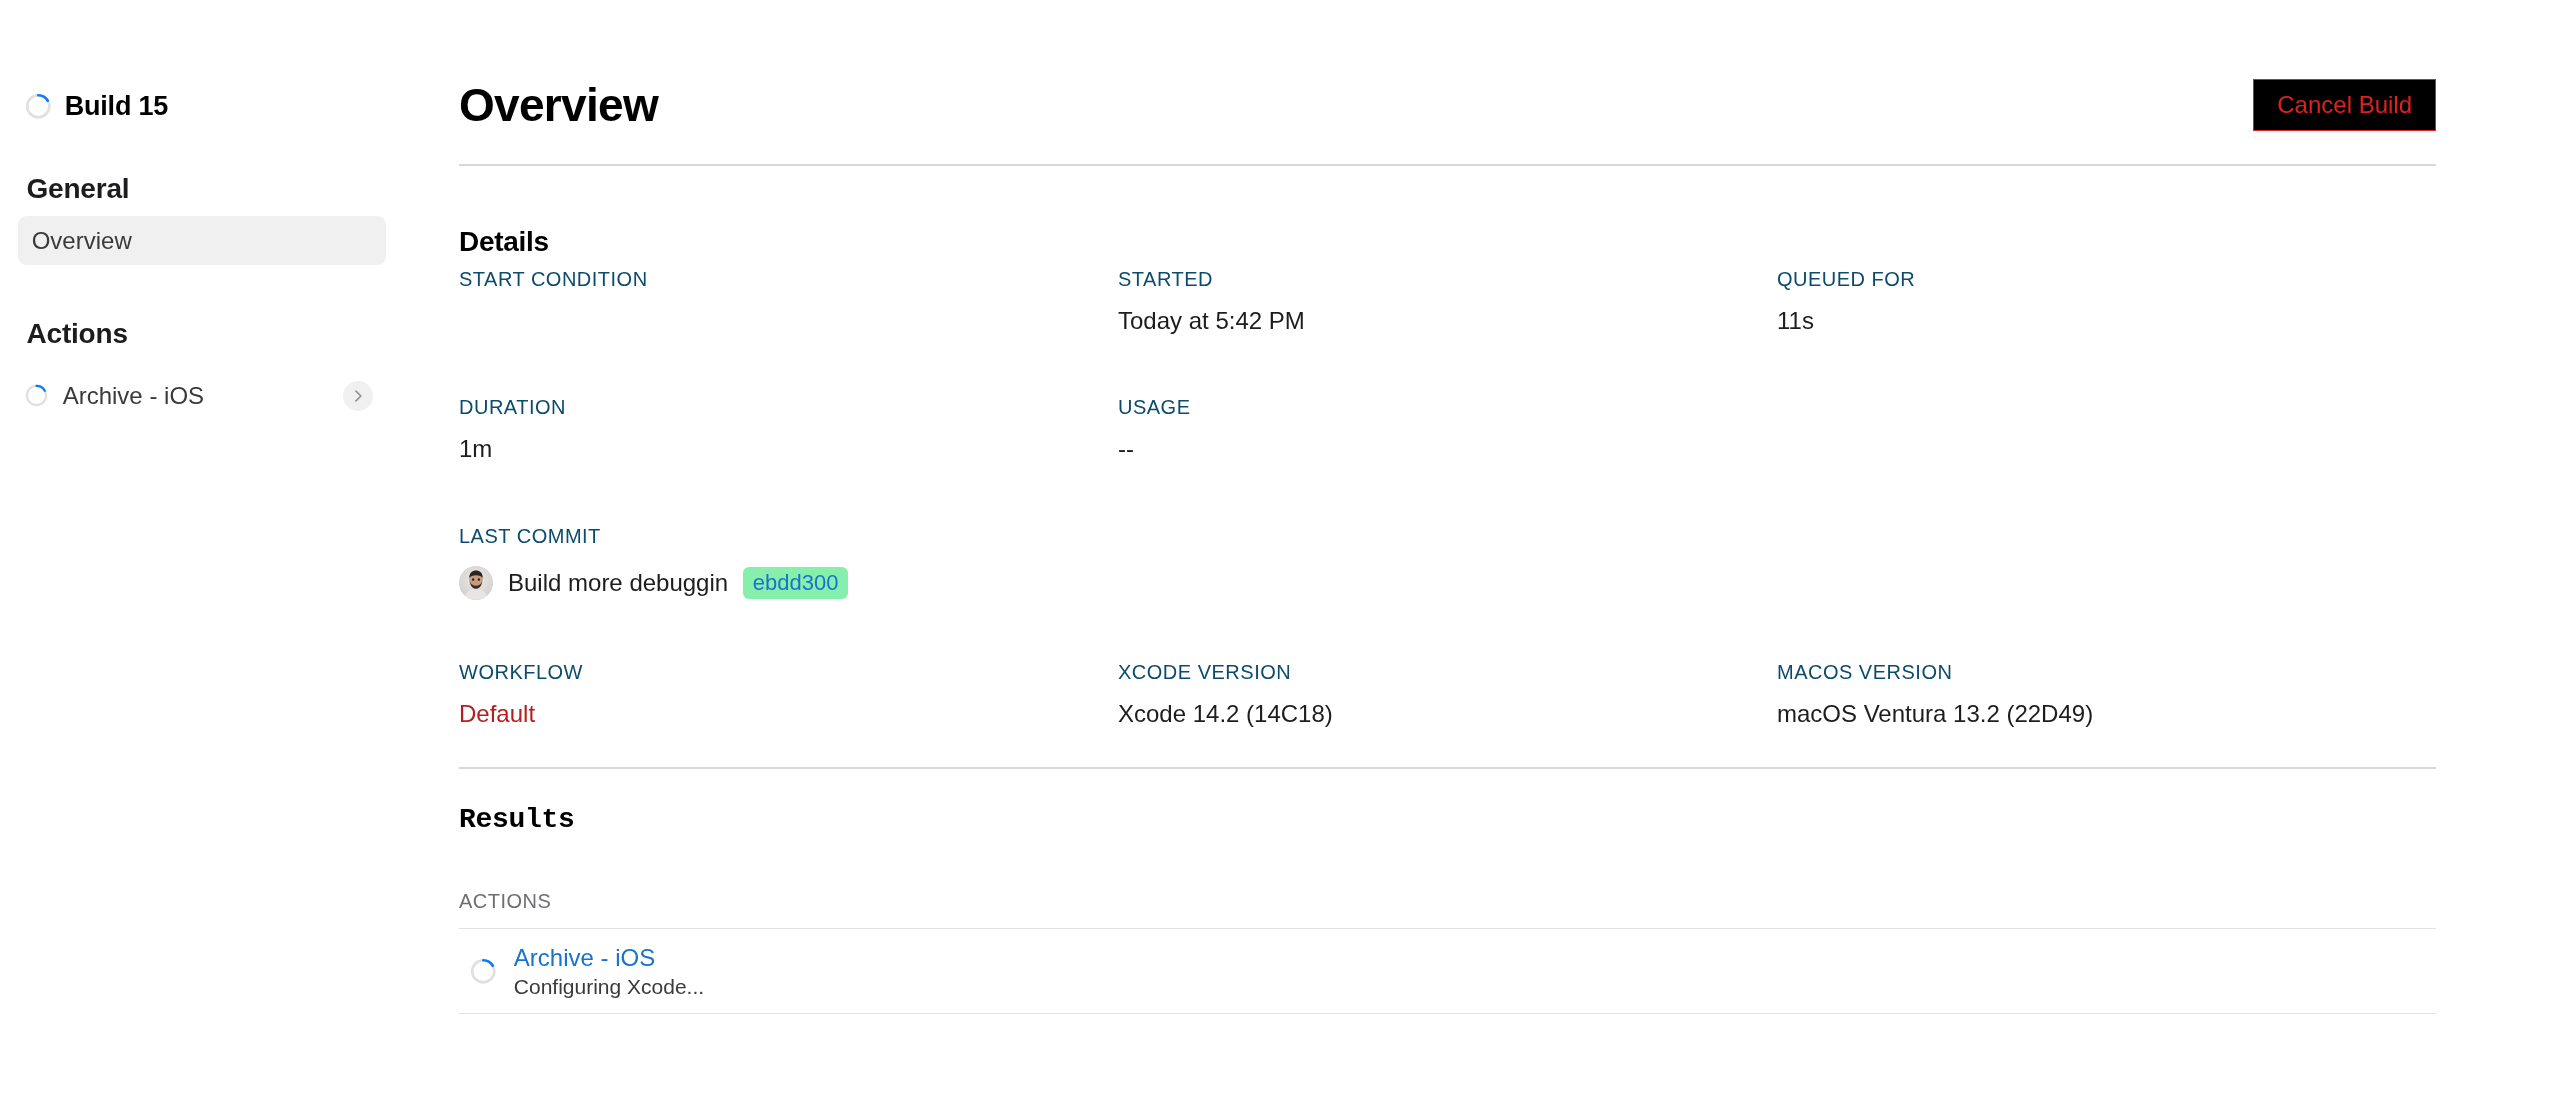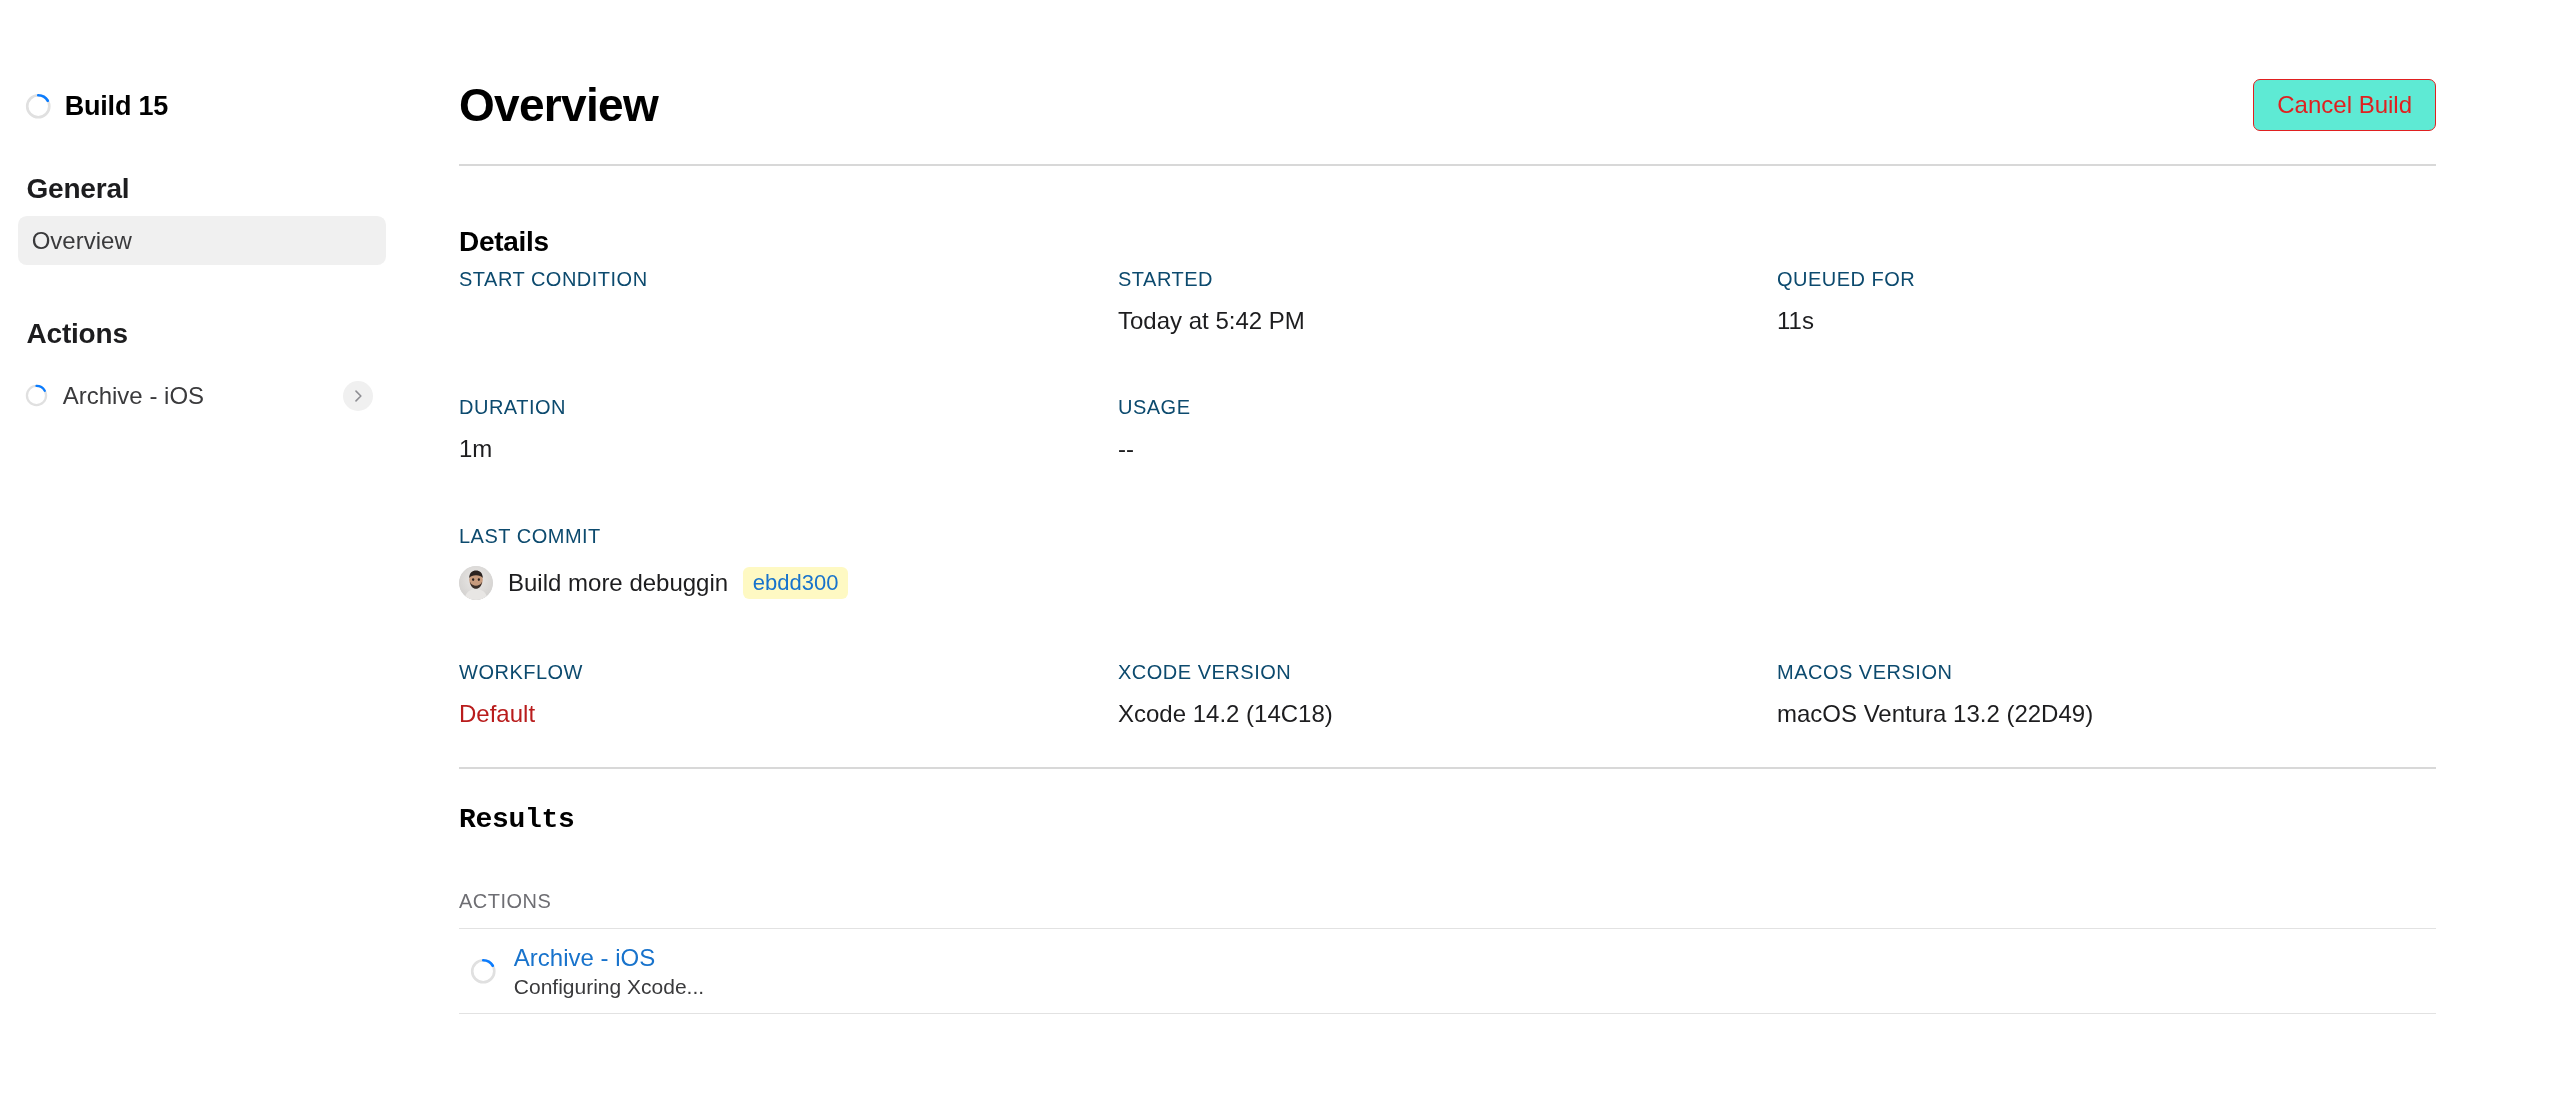--- a/index.html
+++ b/index.html
@@ -159,23 +159,23 @@
     font-size: 46px;
     font-weight: bold;
     color: #000000;
     letter-spacing: -0.7px;
     line-height: 1;
   }
   .cancel-btn {
     font-family: "Liberation Sans", sans-serif;
     font-size: 24px;
     color: #e02020;
-    background: #5eead4;
+    background: #000000;
     border: 1.8px solid #e02020;
-    border-radius: 7px;
+    border-radius: 0;
     padding: 13.2px 23px;
     cursor: pointer;
     line-height: 1;
     white-space: nowrap;
   }
 
   .hr {
     position: absolute;
     left: 0;
     width: 1977px;
@@ -247,21 +247,21 @@
   }
   .avatar svg { display: block; }
   .commit-msg {
     font-size: 24px;
     color: #1d1d1f;
     white-space: nowrap;
   }
   .commit-hash {
     font-size: 22px;
     color: #1873cc;
-    background: #fef9c3;
+    background: #86efac;
     border-radius: 6.2px;
     padding: 5.3px 9.7px;
     line-height: 1;
     cursor: pointer;
     white-space: nowrap;
   }
 
   
   .results-table {
     position: absolute;

